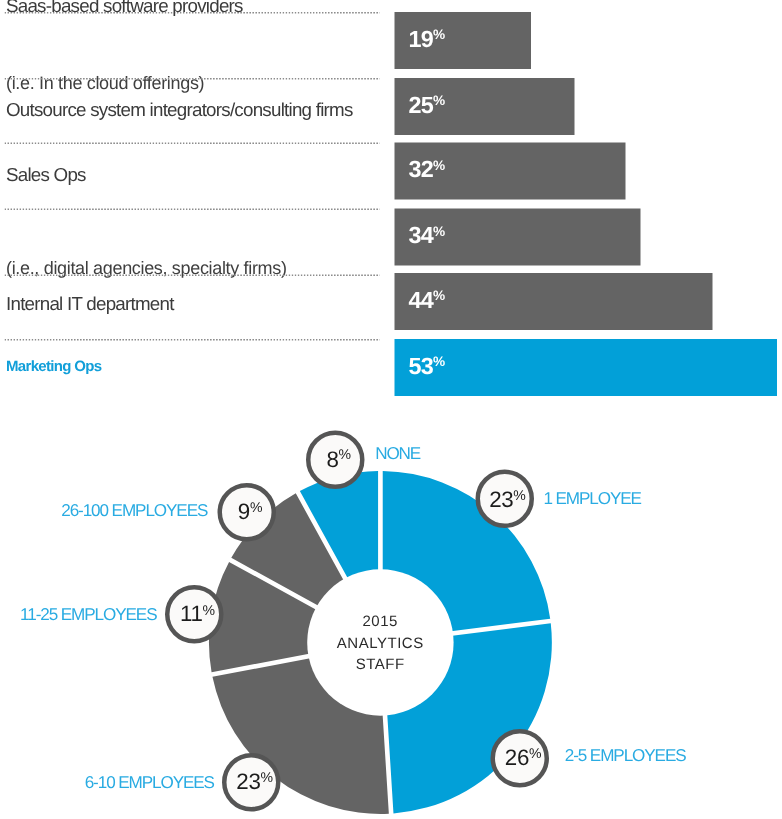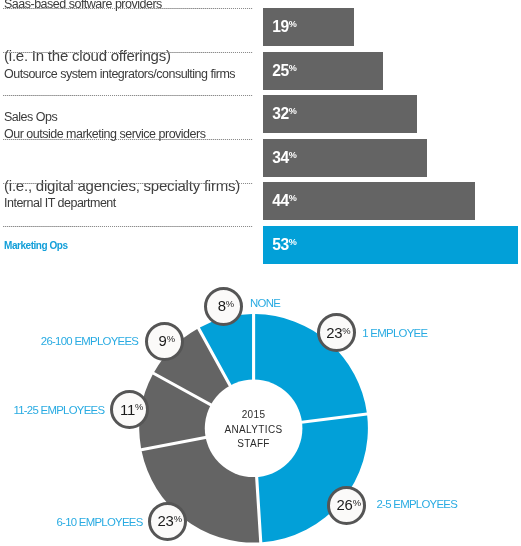--- a/index.html
+++ b/index.html
@@ -3,21 +3,21 @@
 <meta charset="utf-8">
 <style>
   html,body{margin:0;padding:0;}
   body{width:521px;height:546px;background:#ffffff;font-family:"Liberation Sans",sans-serif;overflow:hidden;position:relative;}
   #root{position:absolute;left:0;top:0;width:521px;height:466px;}
   .barchart{position:absolute;left:0;top:0;width:521px;height:268px;}
   .bc-row{position:absolute;left:0;width:521px;}
   .bc-label{position:absolute;left:4px;transform:translateY(-50%);}
   .bc-main{color:#3b3b3b;font-size:12.5px;letter-spacing:-0.5px;line-height:13px;white-space:nowrap;}
   .bc-main.hl{color:#129fd9;font-weight:bold;font-size:10px;letter-spacing:-0.45px;}
-  .bc-sub{font-size:15px;letter-spacing:-0.22px;color:#3f3f3f;line-height:13px;white-space:nowrap;margin-top:38px;}
+  .bc-sub{font-size:12px;letter-spacing:-0.22px;color:#3f3f3f;line-height:13px;white-space:nowrap;margin-top:38px;}
   .bc-dot{position:absolute;left:3px;width:250px;height:1.2px;
      background-image:linear-gradient(to right,#8c8c8c 0 1.05px,rgba(255,255,255,0) 1.05px 2.02px);
      background-size:2.02px 1.2px;background-repeat:repeat-x;}
   .bar{position:absolute;}
   .bar-gray{background:#646464;}
   .bar-blue{background:#02a0d8;}
   .bar-val{position:absolute;color:#fff;font-weight:bold;font-size:15.6px;letter-spacing:-0.5px;transform:translateY(-50%);line-height:15.6px;}
   .bar-val sup{font-size:9.1px;letter-spacing:0;vertical-align:baseline;position:relative;top:-5.0px;font-weight:bold;display:inline-block;}
   .donut{position:absolute;left:0;top:268px;width:521px;height:278px;}
   .donut-svg{position:absolute;left:0;top:0;}
@@ -59,21 +59,20 @@
       <div class="bc-dot" style="top:95.3px"></div>
       <div class="bc-label" style="top:116.50px">
         <div class="bc-main">Sales Ops</div>
       </div>
       <div class="bar bar-gray" style="left: 263px; top: 95.2px; height: 38.2px; width: 153.9px;"></div>
       <div class="bar-val" style="left:272.3px;top:115.25px"><span>32</span><sup>%</sup></div>
     </div>
     <div class="bc-row">
       <div class="bc-dot" style="top:139.0px"></div>
       <div class="bc-label" style="top:160.20px">
-        <div class="bc-main">Our outside marketing service providers</div>
         <div class="bc-sub">(i.e., digital agencies, specialty firms)</div>
       </div>
       <div class="bar bar-gray" style="left: 263px; top: 138.7px; height: 38.2px; width: 163.5px;"></div>
       <div class="bar-val" style="left:272.3px;top:158.75px"><span>34</span><sup>%</sup></div>
     </div>
     <div class="bc-row">
       <div class="bc-dot" style="top:182.7px"></div>
       <div class="bc-label" style="top:202.60px">
         <div class="bc-main">Internal IT department</div>
       </div>

